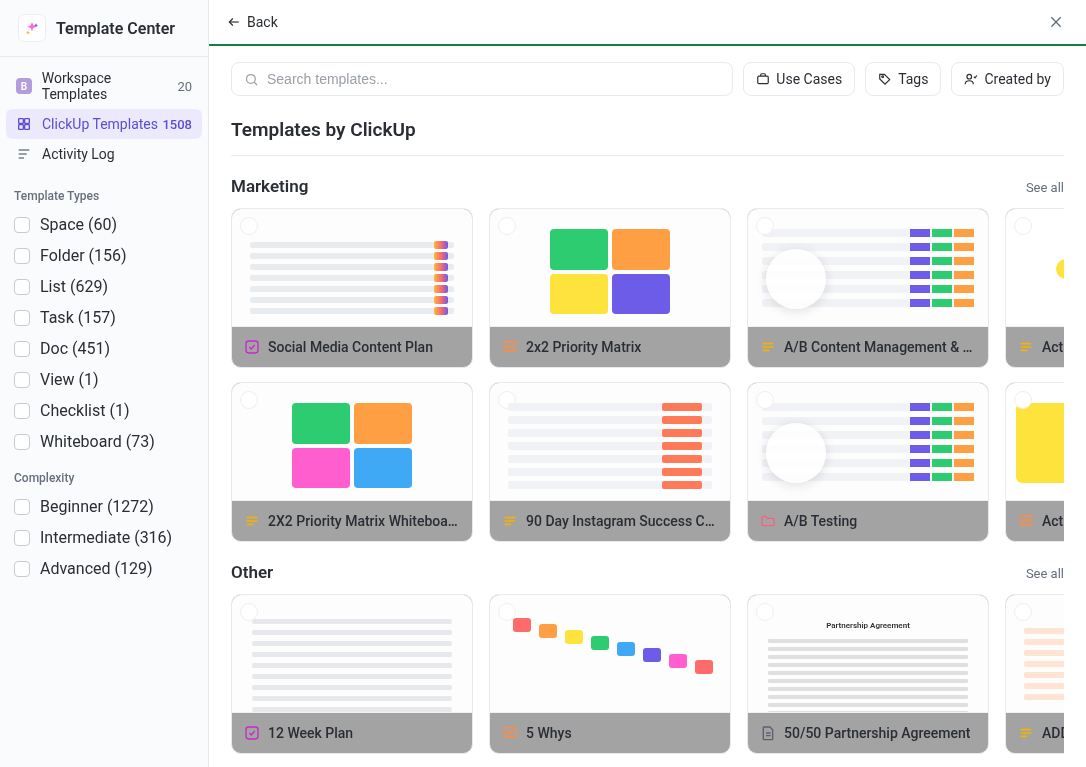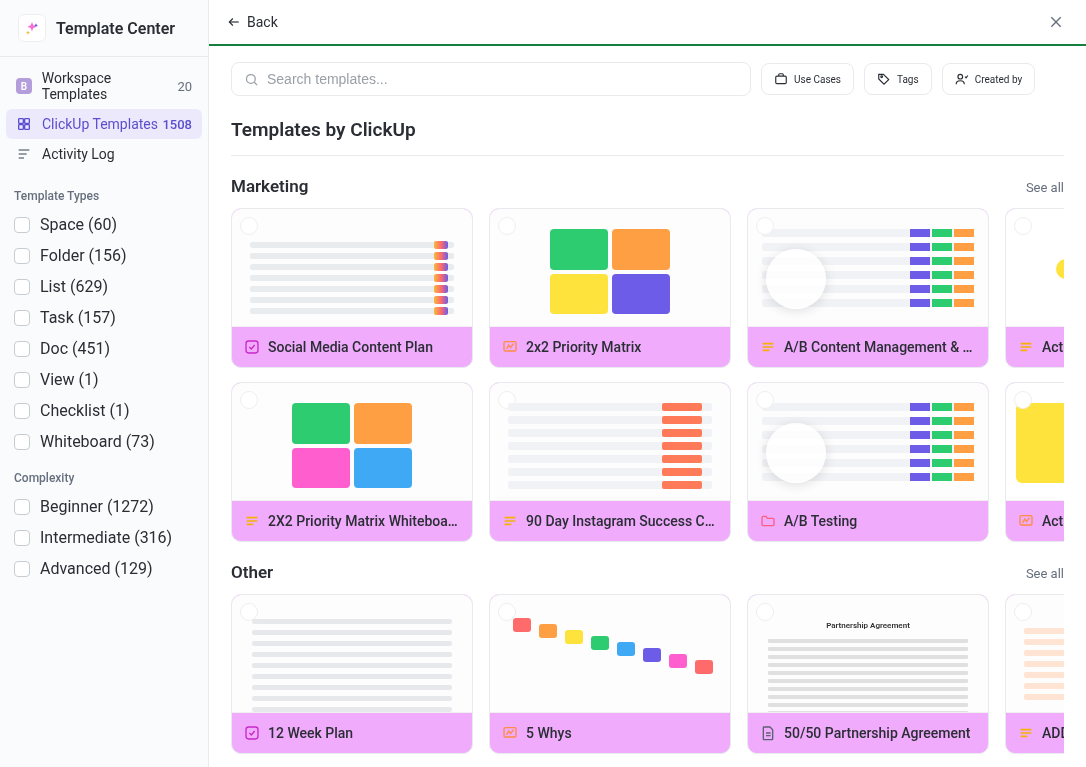--- a/index.html
+++ b/index.html
@@ -31,33 +31,33 @@
 
 .main { flex: 1; display: flex; flex-direction: column; min-width: 0; }
 .main-header { display: flex; align-items: center; justify-content: space-between; padding: 10px 18px; border-bottom: 2px solid #15803d; }
 .back { display: flex; align-items: center; gap: 6px; color: #2a2e34; cursor: pointer; font-size: 14px; }
 .close-btn { cursor: pointer; color: #656f7d; padding: 4px; }
 
 .toolbar { display: flex; align-items: center; gap: 10px; padding: 16px 22px 8px; }
 .search-wrap { flex: 1; display: flex; align-items: center; gap: 8px; border: 1px solid #e8eaed; border-radius: 8px; padding: 8px 12px; color: #9aa0a6; background: #fff; max-width: 520px; }
 .search-wrap input { border: none; outline: none; font-size: 14px; flex: 1; color: #2a2e34; }
 .search-wrap input::placeholder { color: #9aa0a6; }
-.pill { display: flex; align-items: center; gap: 6px; border: 1px solid #e8eaed; border-radius: 8px; padding: 8px 12px; font-size: 10px; cursor: pointer; color: #2a2e34; white-space: nowrap; }
+.pill { display: flex; align-items: center; gap: 6px; border: 1px solid #e8eaed; border-radius: 8px; padding: 8px 12px; font-size: 14px; cursor: pointer; color: #2a2e34; white-space: nowrap; }
 
 .page-title { font-size: 19px; font-weight: 600; padding: 14px 22px; border-bottom: 1px solid #e8eaed; margin: 0 22px 0 22px; padding-left: 0; padding-right: 0; }
 
 .content { padding: 0 22px 24px; overflow: auto; flex: 1; }
 
 .section { margin-top: 20px; }
 .section-head { display: flex; align-items: baseline; justify-content: space-between; margin-bottom: 12px; }
 .section-title { font-size: 17px; font-weight: 600; }
 .see-all { font-size: 13px; color: #656f7d; cursor: pointer; }
 
 .cards { display: flex; gap: 16px; overflow: hidden; margin-bottom: 14px; }
-.card { width: 242px; flex-shrink: 0; border: 1px solid #e8eaed; border-radius: 10px; background: #f0abfc; overflow: hidden; cursor: pointer; }
+.card { width: 242px; flex-shrink: 0; border: 1px solid #e8eaed; border-radius: 10px; background: #a3a3a3; overflow: hidden; cursor: pointer; }
 .thumb { height: 118px; background: #fdfdfd; border-bottom: 1px solid #f0f0f0; position: relative; overflow: hidden; }
 .card-footer { display: flex; align-items: center; gap: 8px; padding: 12px; }
 .card-title { font-size: 14px; font-weight: 500; white-space: nowrap; text-overflow: ellipsis; overflow: hidden; }
 .type-icon { width: 16px; height: 16px; flex-shrink: 0; display: inline-flex; align-items: center; justify-content: center; }
 
 
 .logo-dot { position: absolute; left: 8px; top: 8px; width: 18px; height: 18px; border-radius: 50%; background: #fff; border: 1px solid #eee; }
 .t-list .row { height: 6px; background: #e9ecef; margin: 5px 18px; border-radius: 2px; position: relative; }
 .t-list .row::after { content: ""; position: absolute; right: 6px; top: -1px; width: 14px; height: 8px; background: linear-gradient(90deg,#f6b93b,#ff6b6b,#6c5ce7); border-radius: 2px; }
 .t-matrix { display: grid; grid-template-columns: 1fr 1fr; gap: 4px; padding: 20px 60px 12px 60px; height: 100%; }

